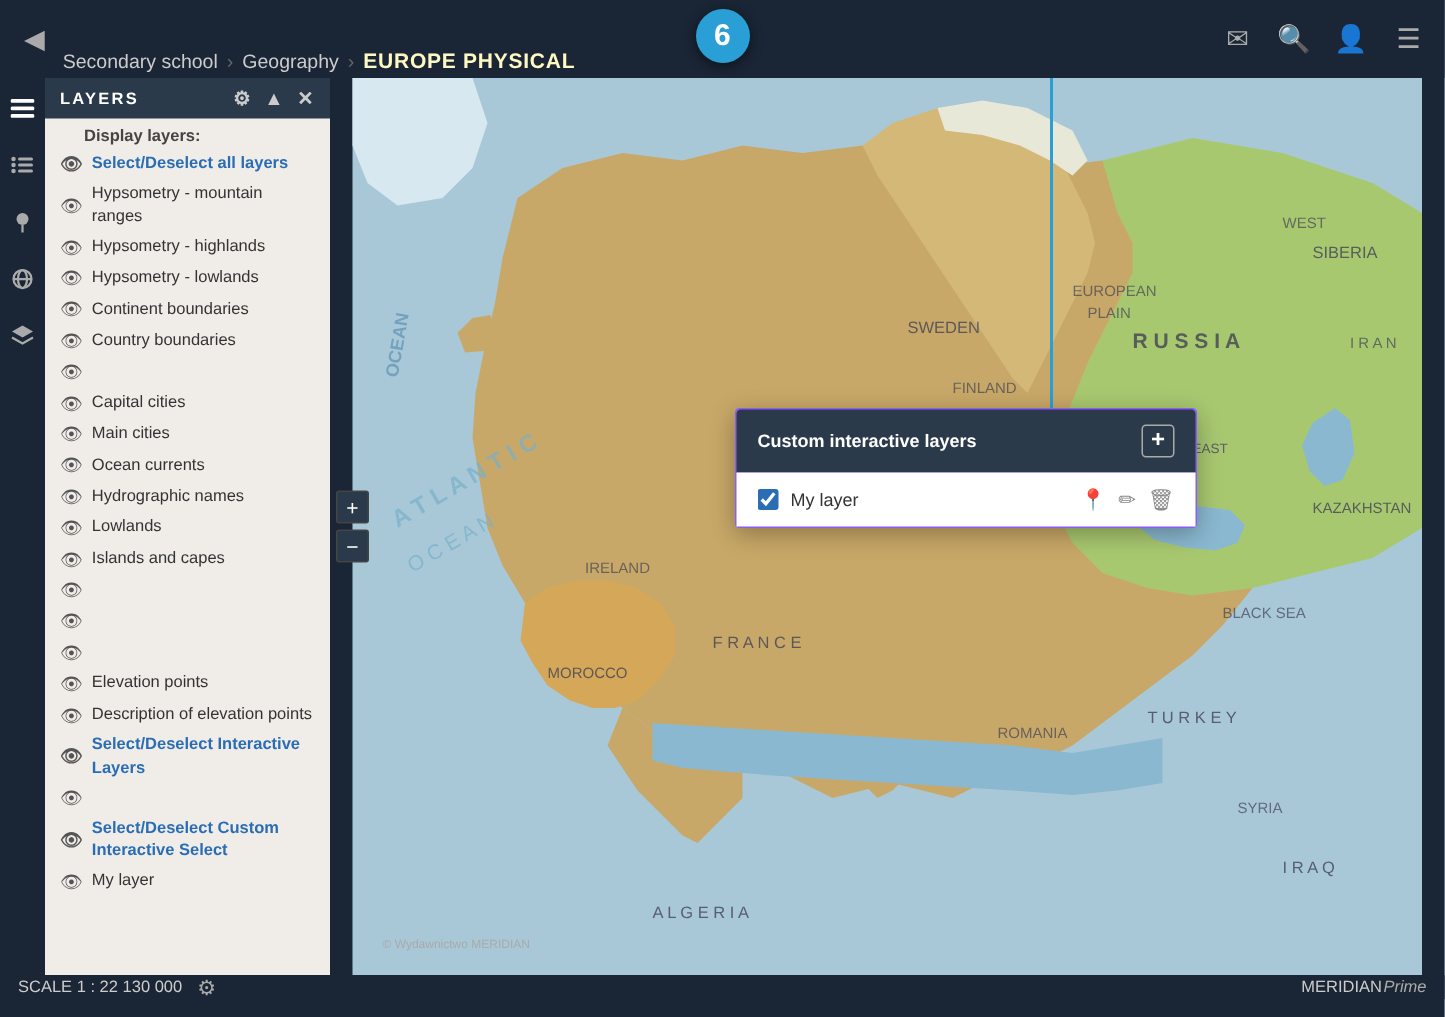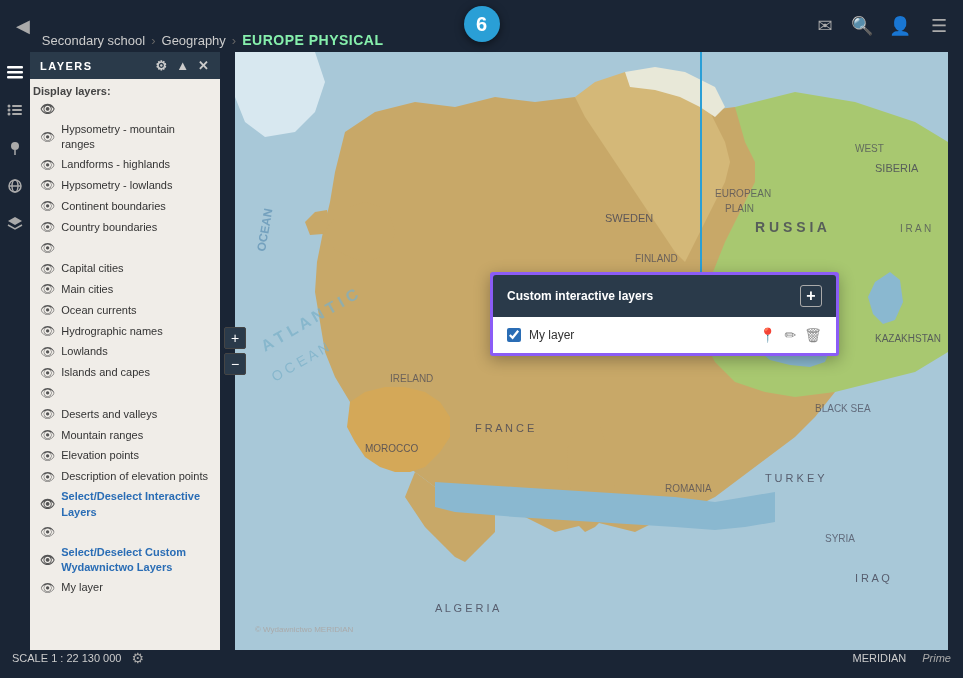--- a/index.html
+++ b/index.html
@@ -23,21 +23,21 @@
       padding: 4px;
     }
     .breadcrumb {
       display: flex;
       align-items: flex-end;
       gap: 6px;
       color: #ccc;
       font-size: 13px;
     }
     .breadcrumb-separator { color: #666; }
-    .breadcrumb-current { color: #86efac; font-weight: bold; font-size: 14px; letter-spacing: 0.5px; margin-top: 28px; }
+    .breadcrumb-current { color: #fef9c3; font-weight: bold; font-size: 14px; letter-spacing: 0.5px; margin-top: 28px; }
     .header-spacer { flex: 1; }
     .header-icons {
       display: flex;
       align-items: center;
       gap: 14px;
     }
     .header-icon {
       color: #aaa;
       font-size: 18px;
       cursor: pointer;
@@ -109,21 +109,21 @@
       align-items: center;
       justify-content: space-between;
     }
     .layers-header-title { letter-spacing: 1.5px; }
     .layers-header-icons { display: flex; gap: 8px; }
     .layers-header-icon { color: #ccc; font-size: 13px; cursor: pointer; }
 
     .display-layers-label {
       font-size: 11px;
       color: #444;
-      padding: 6px 3px 2px;
+      padding: 6px 26px 2px;
       font-weight: bold;
     }
     .layers-list {
       overflow-y: auto;
       flex: 1;
     }
     .layer-item {
       display: flex;
       align-items: center;
       padding: 2px 10px;
@@ -146,23 +146,23 @@
       flex: 1;
       position: relative;
       overflow: hidden;
     }
 
     
     .popup-overlay {
       position: absolute;
       top: 220px;
       left: 270px;
-      width: 349px;
+      width: 308px;
       background: #8b5cf6;
-      border: 3px solid #8b5cf6;
+      border: 1px solid #8b5cf6;
       border-radius: 3px;
       box-shadow: 0 4px 16px rgba(0,0,0,0.3);
       z-index: 300;
     }
     .popup-header {
       background: #2a3a4a;
       color: #fff;
       padding: 10px 14px;
       font-size: 12px;
       font-weight: bold;
@@ -227,21 +227,21 @@
       color: #aaa;
       font-size: 14px;
       cursor: pointer;
     }
     .bottom-spacer { flex: 1; }
     .meridian-logo {
       color: #ccc;
       font-size: 11px;
       display: flex;
       align-items: center;
-      gap: 16px;
+      gap: 1px;
     }
     .meridian-prime {
       font-style: italic;
       color: #aaa;
     }
 
     
     .map-controls {
       position: absolute;
       left: 4px;
@@ -340,28 +340,29 @@
         <span class="layers-header-icon">⚙</span>
         <span class="layers-header-icon">▲</span>
         <span class="layers-header-icon">✕</span>
       </div>
     </div>
     <div class="display-layers-label">Display layers:</div>
     <div class="layers-list">
 
     <div class="layer-item bold">
           <span class="layer-eye">👁</span>
+          <span class="layer-text">Select/Deselect all layers</span>
         </div>
         <div class="layer-item">
           <span class="layer-eye">👁</span>
           <span class="layer-text">Hypsometry - mountain ranges</span>
         </div>
         <div class="layer-item">
           <span class="layer-eye">👁</span>
-          <span class="layer-text">Landforms - highlands</span>
+          <span class="layer-text">Hypsometry - highlands</span>
         </div>
         <div class="layer-item">
           <span class="layer-eye">👁</span>
           <span class="layer-text">Hypsometry - lowlands</span>
         </div>
         <div class="layer-item">
           <span class="layer-eye">👁</span>
           <span class="layer-text">Continent boundaries</span>
         </div>
         <div class="layer-item">
@@ -393,44 +394,42 @@
         </div>
         <div class="layer-item">
           <span class="layer-eye">👁</span>
           <span class="layer-text">Islands and capes</span>
         </div>
         <div class="layer-item">
           <span class="layer-eye">👁</span>
         </div>
         <div class="layer-item">
           <span class="layer-eye">👁</span>
-          <span class="layer-text">Deserts and valleys</span>
-        </div>
-        <div class="layer-item">
-          <span class="layer-eye">👁</span>
-          <span class="layer-text">Mountain ranges</span>
+        </div>
+        <div class="layer-item">
+          <span class="layer-eye">👁</span>
         </div>
         <div class="layer-item">
           <span class="layer-eye">👁</span>
           <span class="layer-text">Elevation points</span>
         </div>
         <div class="layer-item">
           <span class="layer-eye">👁</span>
           <span class="layer-text">Description of elevation points</span>
         </div>
         <div class="layer-item bold">
           <span class="layer-eye">👁</span>
           <span class="layer-text">Select/Deselect Interactive Layers</span>
         </div>
         <div class="layer-item">
           <span class="layer-eye">👁</span>
         </div>
         <div class="layer-item bold">
           <span class="layer-eye">👁</span>
-          <span class="layer-text">Select/Deselect Custom Wydawnictwo Layers</span>
+          <span class="layer-text">Select/Deselect Custom Interactive Select</span>
         </div>
         <div class="layer-item">
           <span class="layer-eye">👁</span>
           <span class="layer-text">My layer</span>
         </div>
       </div>
   </div>
 
   <div class="map-area">
     

